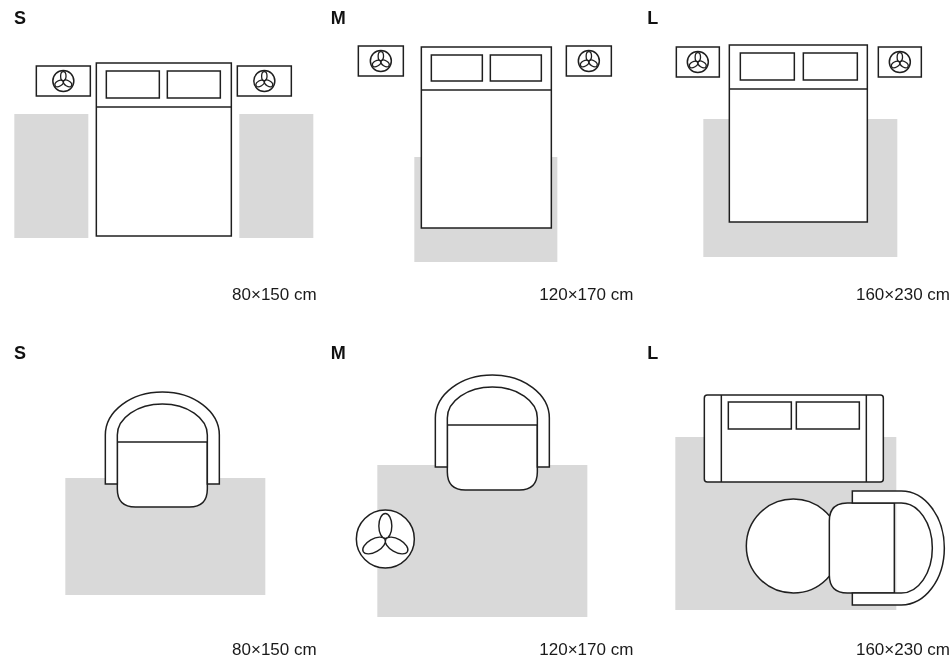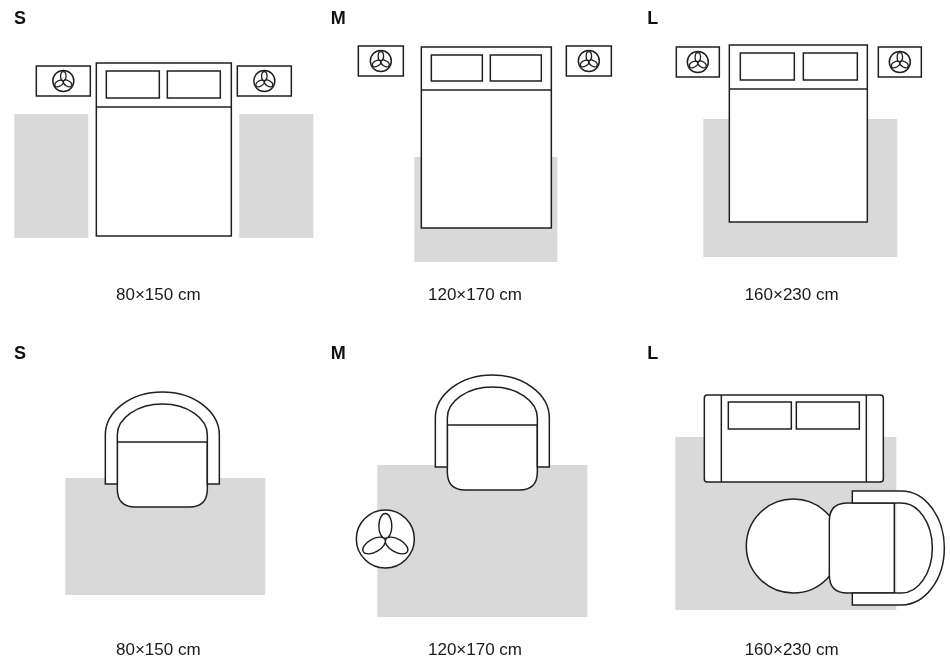--- a/index.html
+++ b/index.html
@@ -21,21 +21,21 @@
     top: 8px;
     left: 14px;
     font-size: 18px;
     font-weight: 700;
     color: #111111;
   }
   .diagram { position: absolute; inset: 0; width: 100%; height: 100%; display: block; }
   .caption {
     position: absolute;
     left: 0; right: 0;
-    text-align: center;
+    text-align: right;
     font-size: 17px;
     color: #1a1a1a;
   }
   .r1 .caption { bottom: 30px; }
   .r2 .caption { bottom: 10px; }
   .rug { fill: #d9d9d9; stroke: none; }
   .ln { fill: #ffffff; stroke: #1f1f1f; stroke-width: 1.5; }
   .ln line { fill: none; }
 </style>
 </head>

